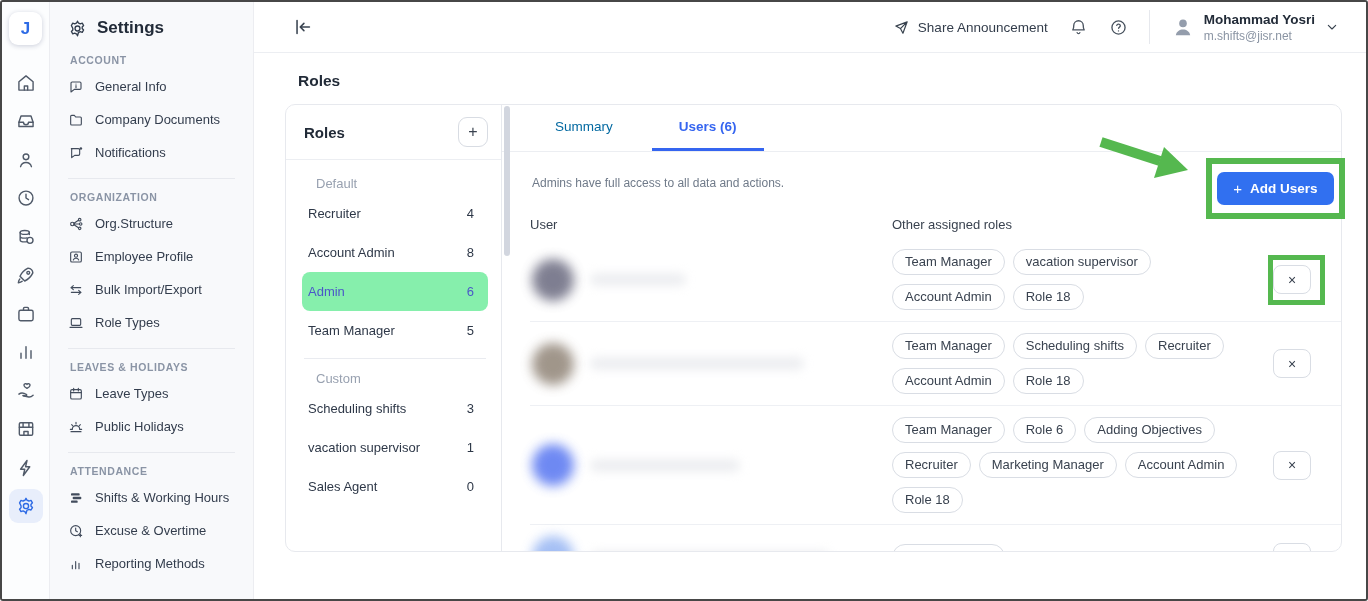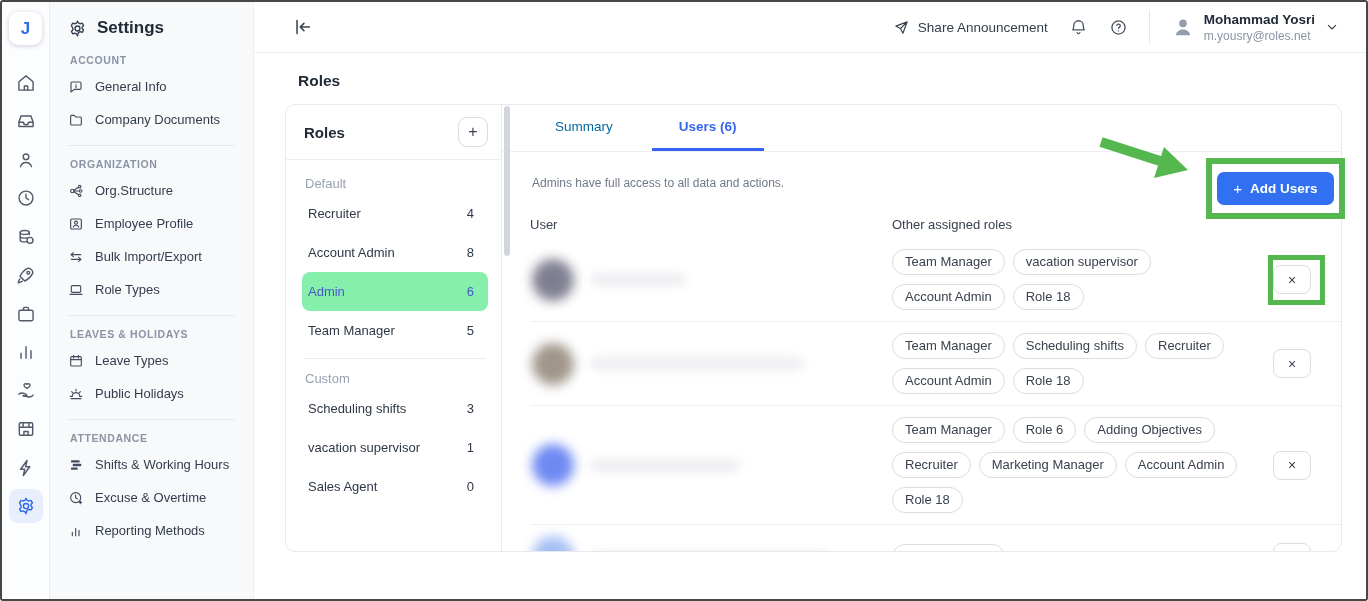--- a/index.html
+++ b/index.html
@@ -49,21 +49,21 @@
 
   .card{margin:0 24px 0 31px;height:448px;border:1px solid #e7e9ee;border-radius:10px;display:flex;overflow:hidden;background:#fff;}
 
   
   .roles-col{flex:0 0 216px;border-right:1px solid #e7e9ee;display:flex;flex-direction:column;}
   .roles-head{display:flex;align-items:center;justify-content:space-between;padding:12px 13px 12px 18px;border-bottom:1px solid #eceef2;}
   .roles-head-title{font-size:15px;font-weight:bold;color:#222b38;}
   .plus-btn{width:30px;height:30px;border:1px solid #d8dce3;border-radius:9px;background:#fff;font-size:16px;
         color:#39424f;display:flex;align-items:center;justify-content:center;cursor:pointer;line-height:1;}
   .roles-list{padding:4px 13px 0 16px;}
-  .group-label{font-size:13px;color:#98a1b0;margin:12px 2px 3px 3px;}
+  .group-label{font-size:13px;color:#98a1b0;margin:12px 2px 3px 14px;}
   .role-item{display:flex;justify-content:space-between;align-items:center;font-size:13px;color:#2e3848;
         padding:12px 10px 12px 6px;border-radius:8px;cursor:pointer;}
   .role-item .cnt{padding-right:4px;}
   .role-item.selected{background:#86efac;color:#4b57c8;}
   .roles-divider{height:1px;background:#e9ebf0;margin:8px 2px 0 2px;}
 
   
   .users-col{flex:1;position:relative;display:flex;flex-direction:column;min-width:0;}
   .left-scrollbar{position:absolute;left:2px;top:1px;width:6px;height:150px;border-radius:3px;background:#d2d6df;}
   .tabbar{flex:0 0 47px;border-bottom:1px solid #eceef2;display:flex;align-items:stretch;padding-left:26px;gap:12px;}
@@ -230,20 +230,29 @@
           <span>General Info</span>
         </div>
         <div class="sb-item">
           <span>
             <svg viewBox="0 0 24 24" fill="none" stroke="currentColor" stroke-width="1.7" stroke-linecap="round" stroke-linejoin="round">
               <path d="M4 6.5A1.5 1.5 0 0 1 5.5 5h4l2 2.5h7A1.5 1.5 0 0 1 20 9v9a1.5 1.5 0 0 1-1.5 1.5h-13A1.5 1.5 0 0 1 4 18z"></path>
             </svg>
           </span>
           <span>Company Documents</span>
         </div>
+        <div class="sb-item">
+          <span>
+            <svg viewBox="0 0 24 24" fill="none" stroke="currentColor" stroke-width="1.7" stroke-linecap="round" stroke-linejoin="round">
+              <path d="M5 5.5h10.5a2 2 0 0 1 2 2v6a2 2 0 0 1-2 2H10l-4.5 3.5v-11a2 2 0 0 1 1.5-2.5z"></path>
+              <circle cx="19.3" cy="5.2" r="1.9" fill="currentColor" stroke="none"></circle>
+            </svg>
+          </span>
+          <span>Notifications</span>
+        </div>
         <div class="sb-divider"></div>
         <div class="sb-section-label">ORGANIZATION</div>
         <div class="sb-item">
           <span>
             <svg viewBox="0 0 24 24" fill="none" stroke="currentColor" stroke-width="1.7" stroke-linecap="round" stroke-linejoin="round">
               <circle cx="6.5" cy="12" r="2.6"></circle>
               <circle cx="17.5" cy="5.5" r="1.9"></circle>
               <circle cx="19" cy="12" r="1.9"></circle>
               <circle cx="17.5" cy="18.5" r="1.9"></circle>
               <path d="M9 11l6.7-4.7M9.1 12h8M9 13l6.7 4.7"></path>
@@ -361,21 +370,21 @@
         <span class="tb-divider"></span>
         <div class="profile">
           <span class="avatar">
               <svg viewBox="0 0 24 24" fill="none" stroke="currentColor" stroke-width="1.7" stroke-linecap="round" stroke-linejoin="round">
                 <circle cx="12" cy="8.4" r="3.8" fill="currentColor" stroke="none"></circle>
                 <path d="M4.8 20.2c.9-3.8 3.8-5.6 7.2-5.6s6.3 1.8 7.2 5.6z" fill="currentColor" stroke="none"></path>
               </svg>
             </span>
           <span>
             <div class="p-name">Mohammad Yosri</div>
-            <div class="p-email">m.yousry@roles.net</div>
+            <div class="p-email">m.shifts@jisr.net</div>
           </span>
           <span class="chev">
               <svg viewBox="0 0 24 24" fill="none" stroke="currentColor" stroke-width="1.7" stroke-linecap="round" stroke-linejoin="round">
                 <path d="M6.5 9.5 12 15l5.5-5.5"></path>
               </svg>
             </span>
         </div>
       </div>
     </div>
 

